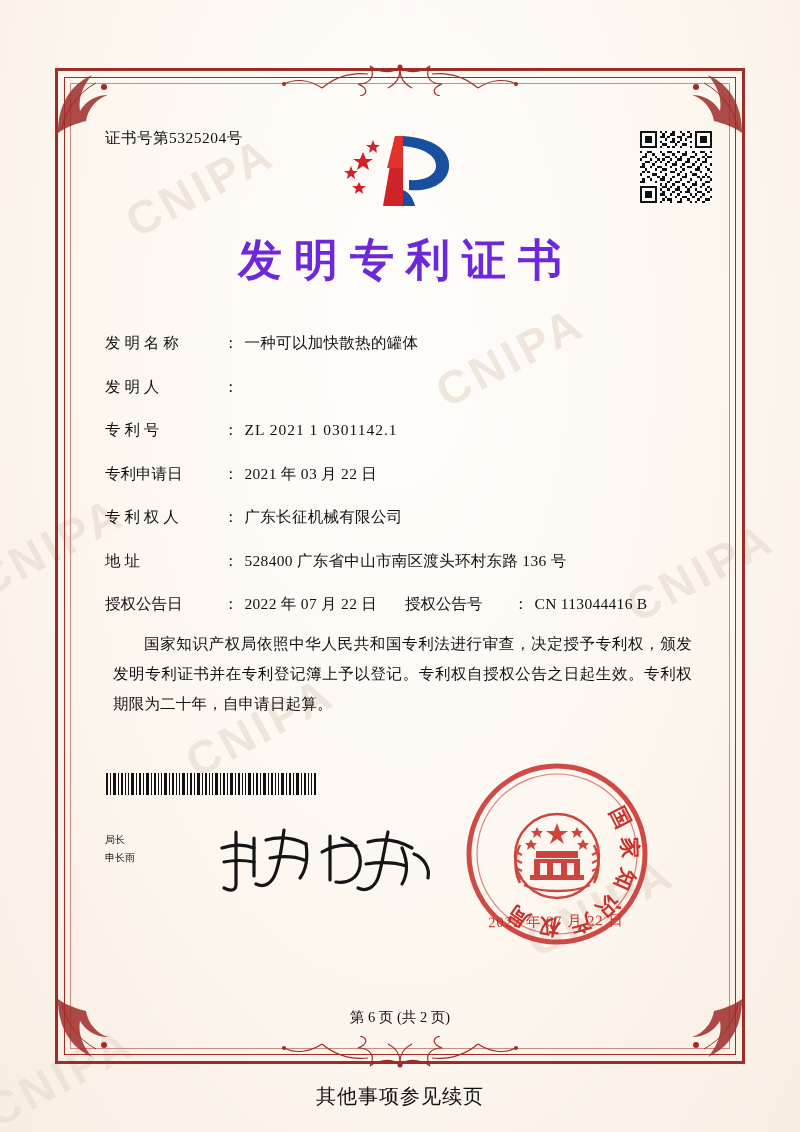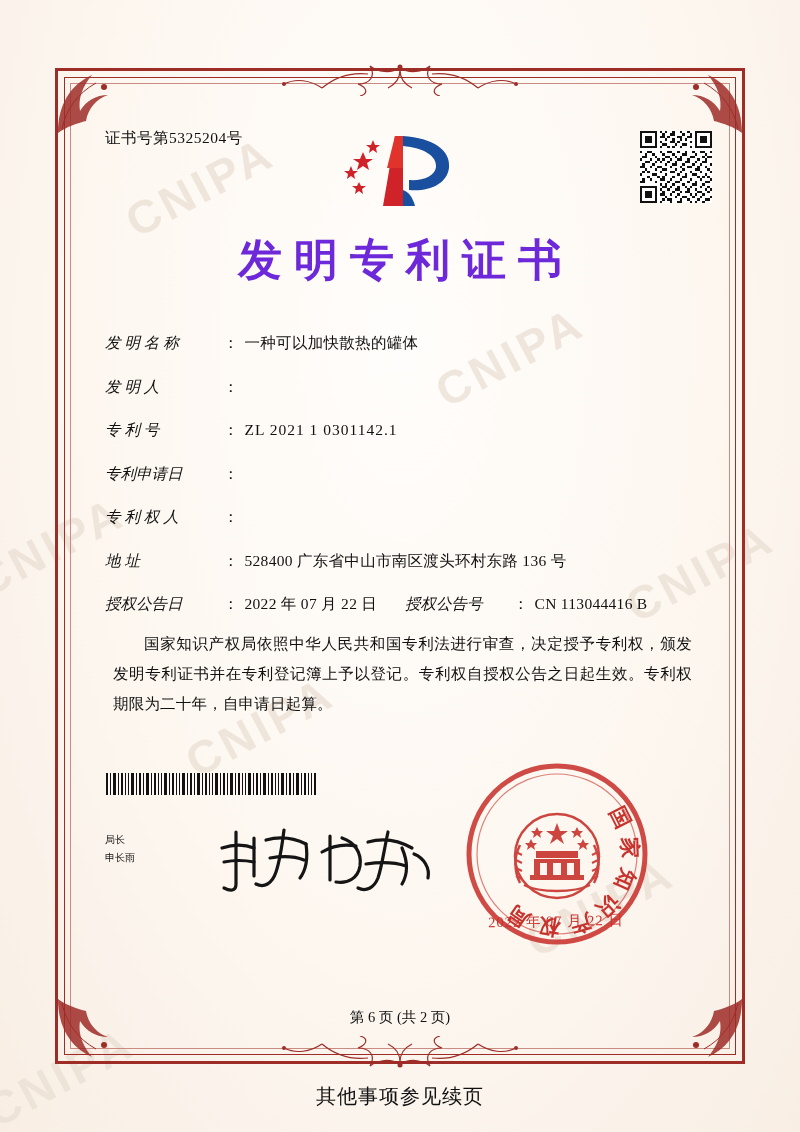--- a/index.html
+++ b/index.html
@@ -148,21 +148,20 @@
   }
   .field-row {
     display: flex;
     align-items: baseline;
     margin-bottom: 22.5px;
   }
   .field-label {
     width: 118px;
     flex: 0 0 118px;
     letter-spacing: 0px;
-    font-style: italic;
   }
   .field-colon { flex: 0 0 auto; margin-right: 6px; }
   .field-value { flex: 1 1 auto; letter-spacing: .3px; }
   .field-value.mono-num { letter-spacing: 1px; }
 
   .grant-row { display: flex; align-items: baseline; margin-bottom: 8px; }
   .grant-left { width: 300px; flex: 0 0 300px; display: flex; align-items: baseline; }
   .grant-right { display: flex; align-items: baseline; }
   .grant-right .field-label { width: 108px; flex: 0 0 108px; }
 
@@ -559,25 +558,27 @@
 
       <div class="field-row">
         <span class="field-label">专 利 号</span>
         <span class="field-colon">：</span>
         <span class="field-value mono-num">ZL 2021 1 0301142.1</span>
       </div>
 
       <div class="field-row">
         <span class="field-label">专利申请日</span>
         <span class="field-colon">：</span>
+        <span class="field-value">2021 年 03 月 22 日</span>
       </div>
 
       <div class="field-row">
         <span class="field-label">专 利 权 人</span>
         <span class="field-colon">：</span>
+        <span class="field-value">广东长征机械有限公司</span>
       </div>
 
       <div class="field-row">
         <span class="field-label">地        址</span>
         <span class="field-colon">：</span>
         <span class="field-value">528400 广东省中山市南区渡头环村东路 136 号</span>
       </div>
 
       <div class="grant-row">
         <div class="grant-left">

